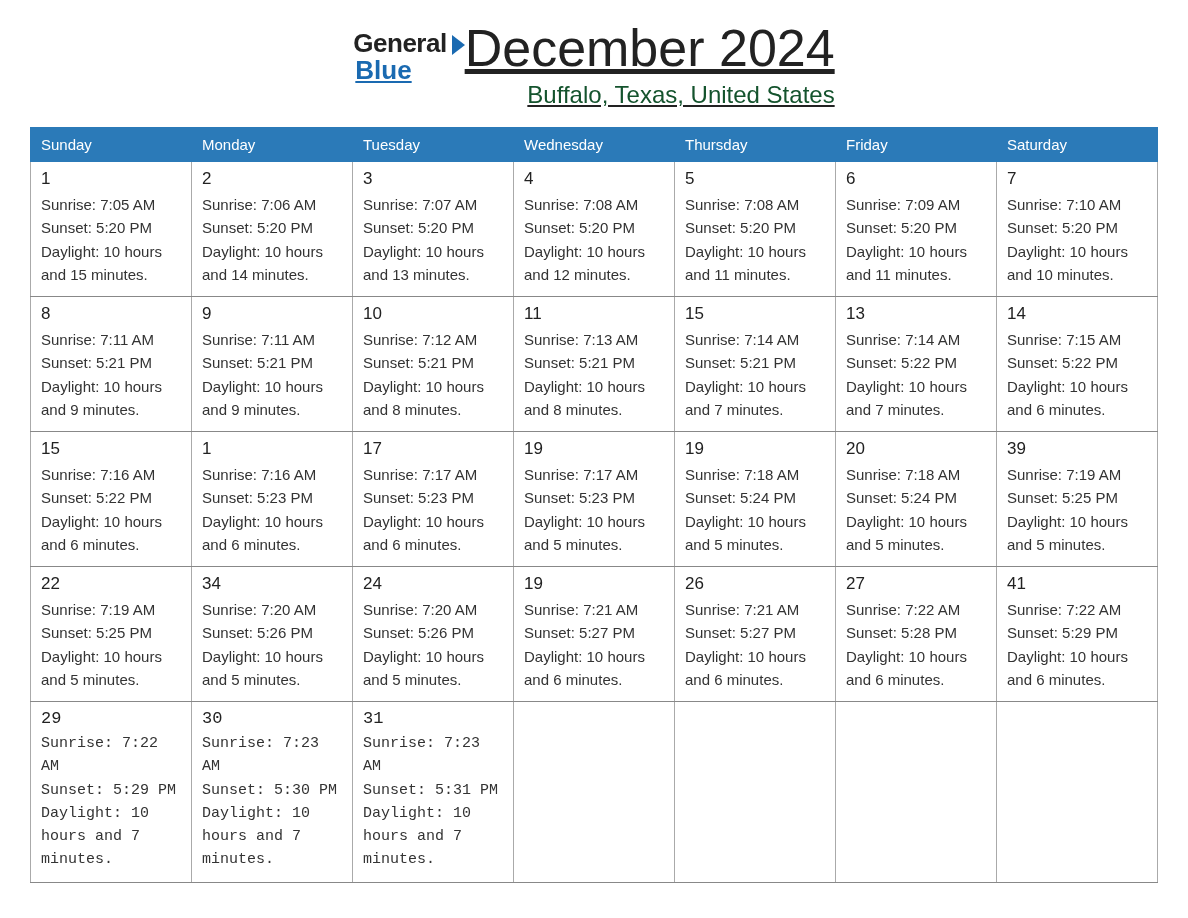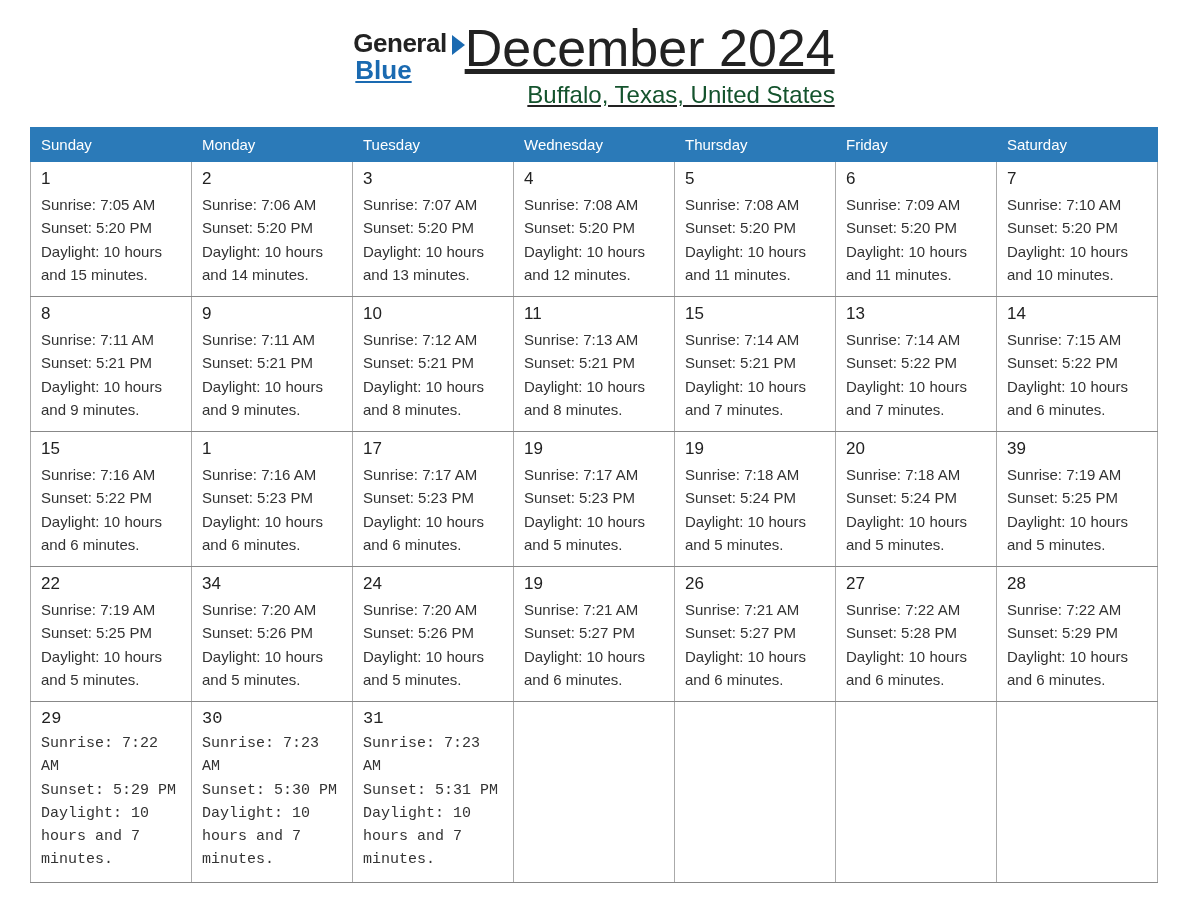--- a/index.html
+++ b/index.html
@@ -256,21 +256,21 @@
       </td>
         <td>
         <span class="day-number">26</span>
         <span class="day-info">Sunrise: 7:21 AM<br>Sunset: 5:27 PM<br>Daylight: 10 hours and 6 minutes.</span>
       </td>
         <td>
         <span class="day-number">27</span>
         <span class="day-info">Sunrise: 7:22 AM<br>Sunset: 5:28 PM<br>Daylight: 10 hours and 6 minutes.</span>
       </td>
         <td>
-        <span class="day-number">28</span>
+        <span class="day-number">41</span>
         <span class="day-info">Sunrise: 7:22 AM<br>Sunset: 5:29 PM<br>Daylight: 10 hours and 6 minutes.</span>
       </td>
       </tr>
       <tr>
         <td>
         <span class="day-number">29</span>
         <span class="day-info">Sunrise: 7:22 AM<br>Sunset: 5:29 PM<br>Daylight: 10 hours and 7 minutes.</span>
       </td>
         <td>
         <span class="day-number">30</span>

